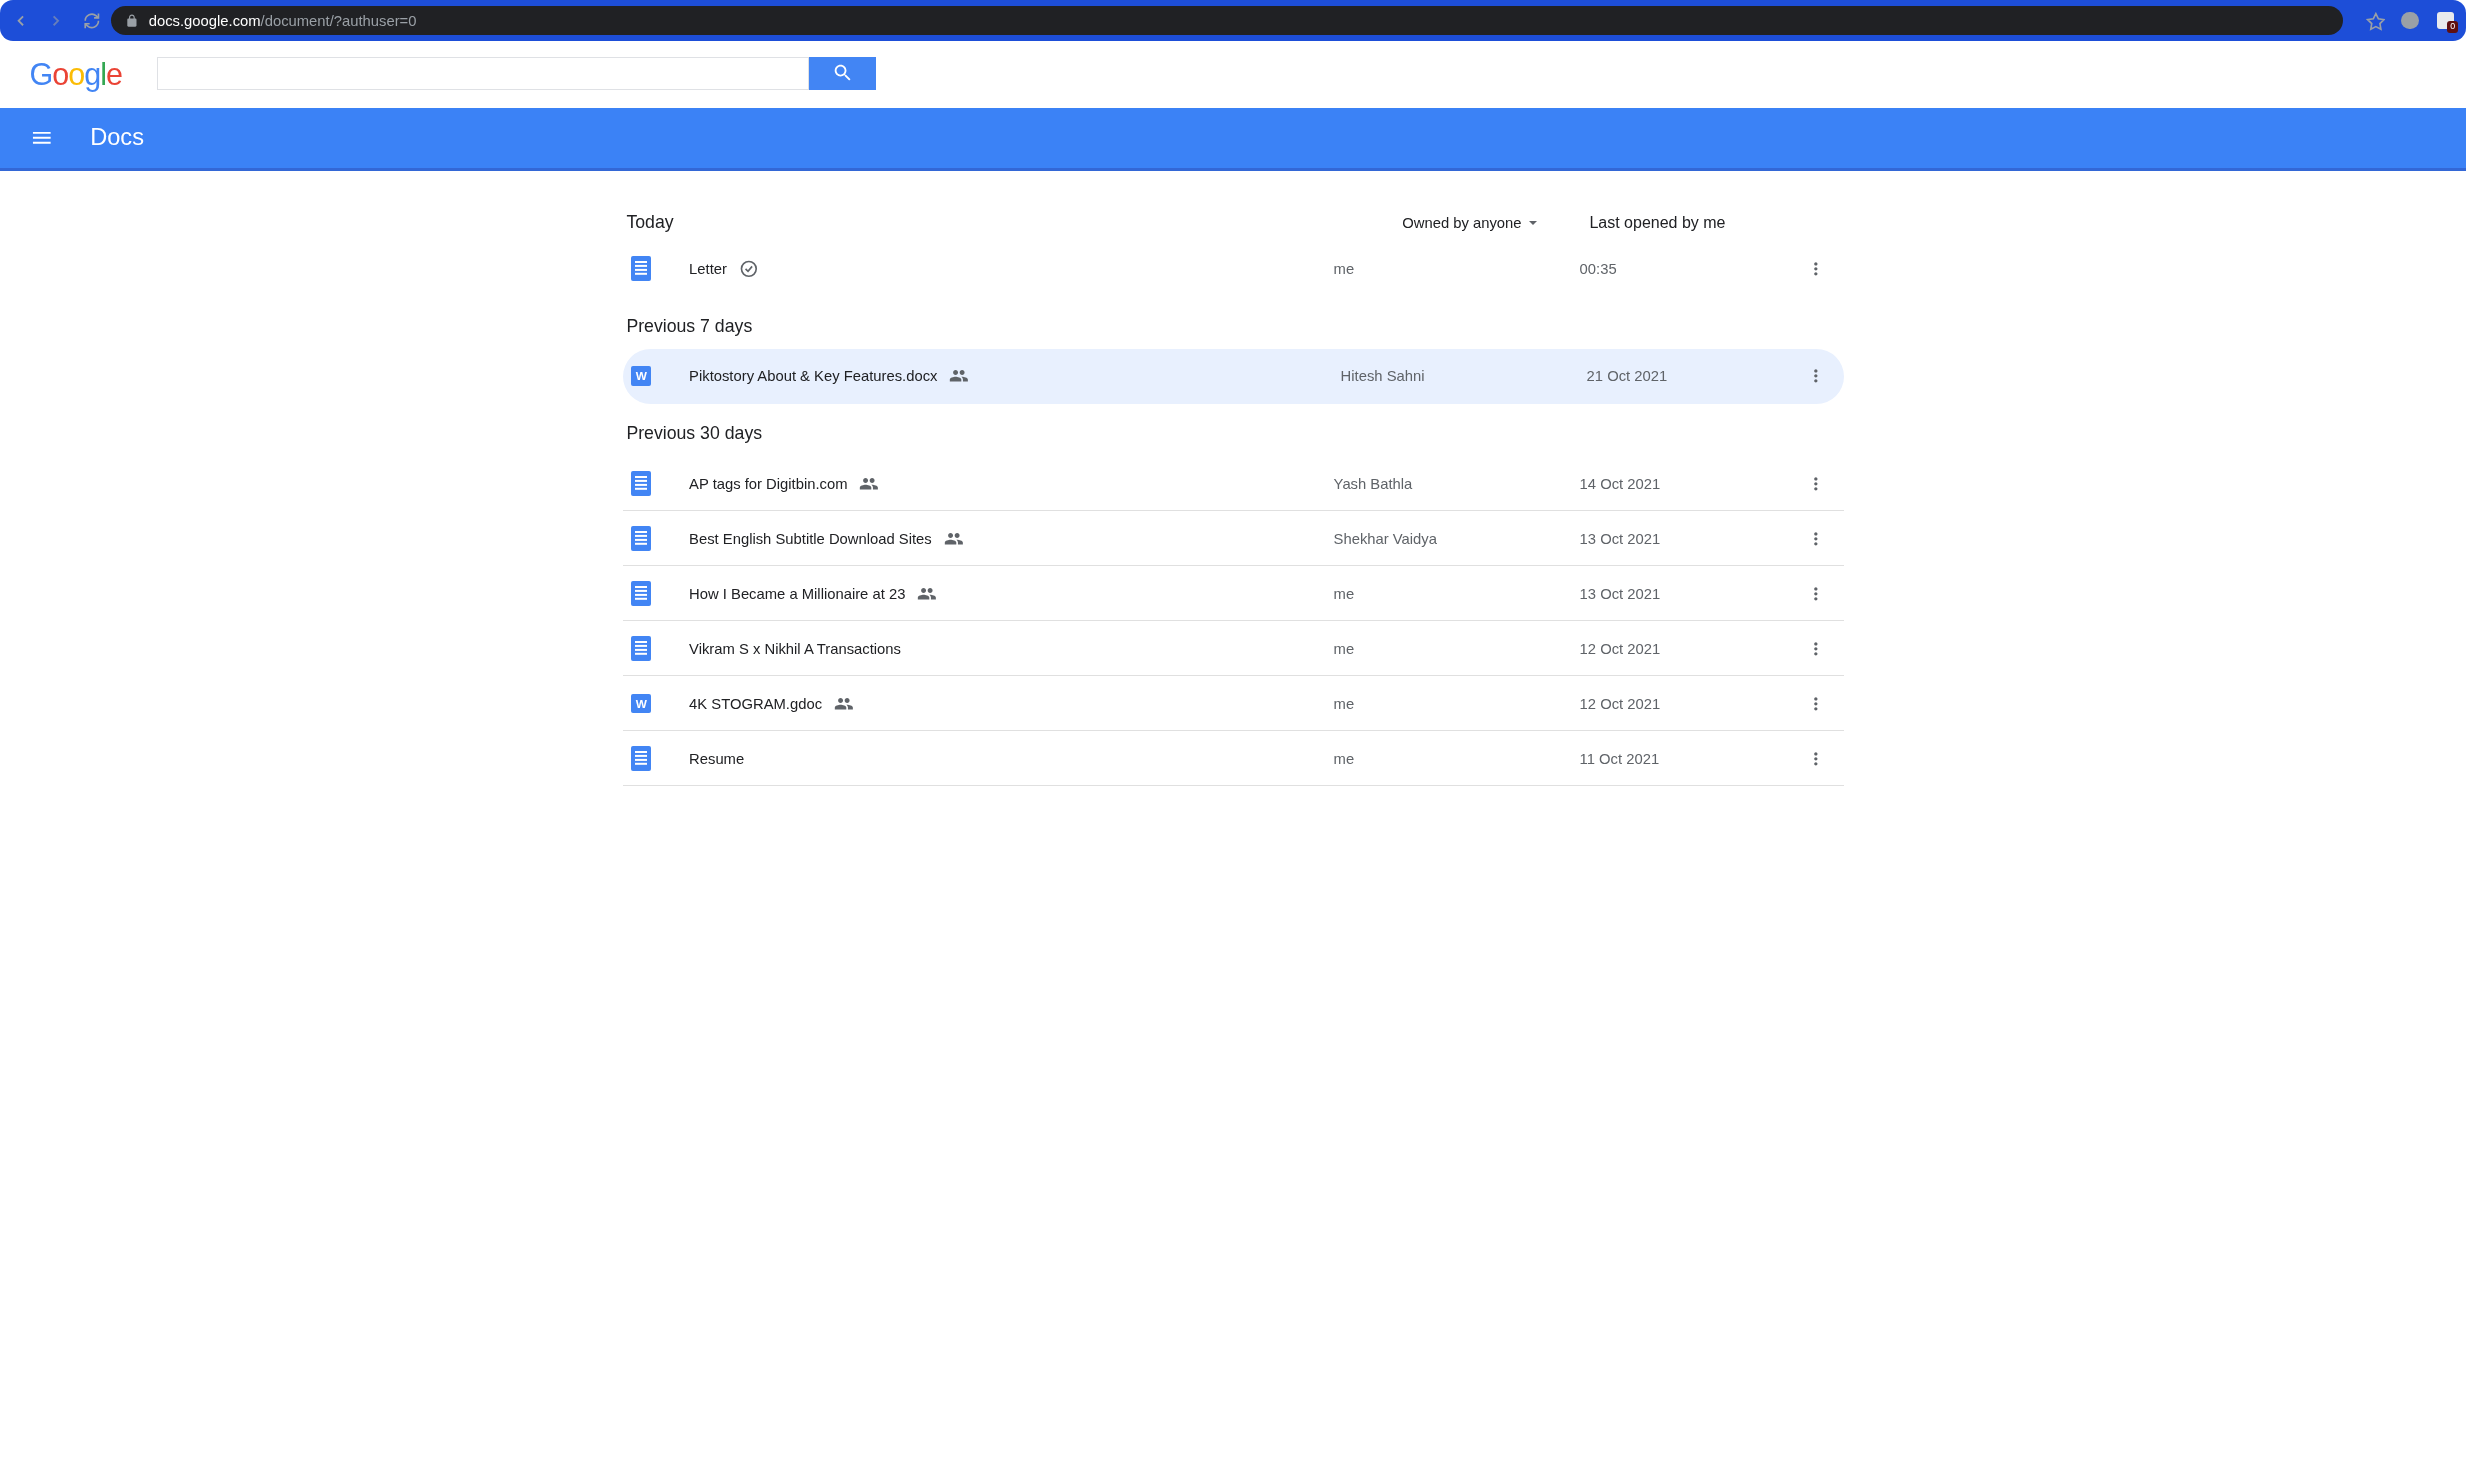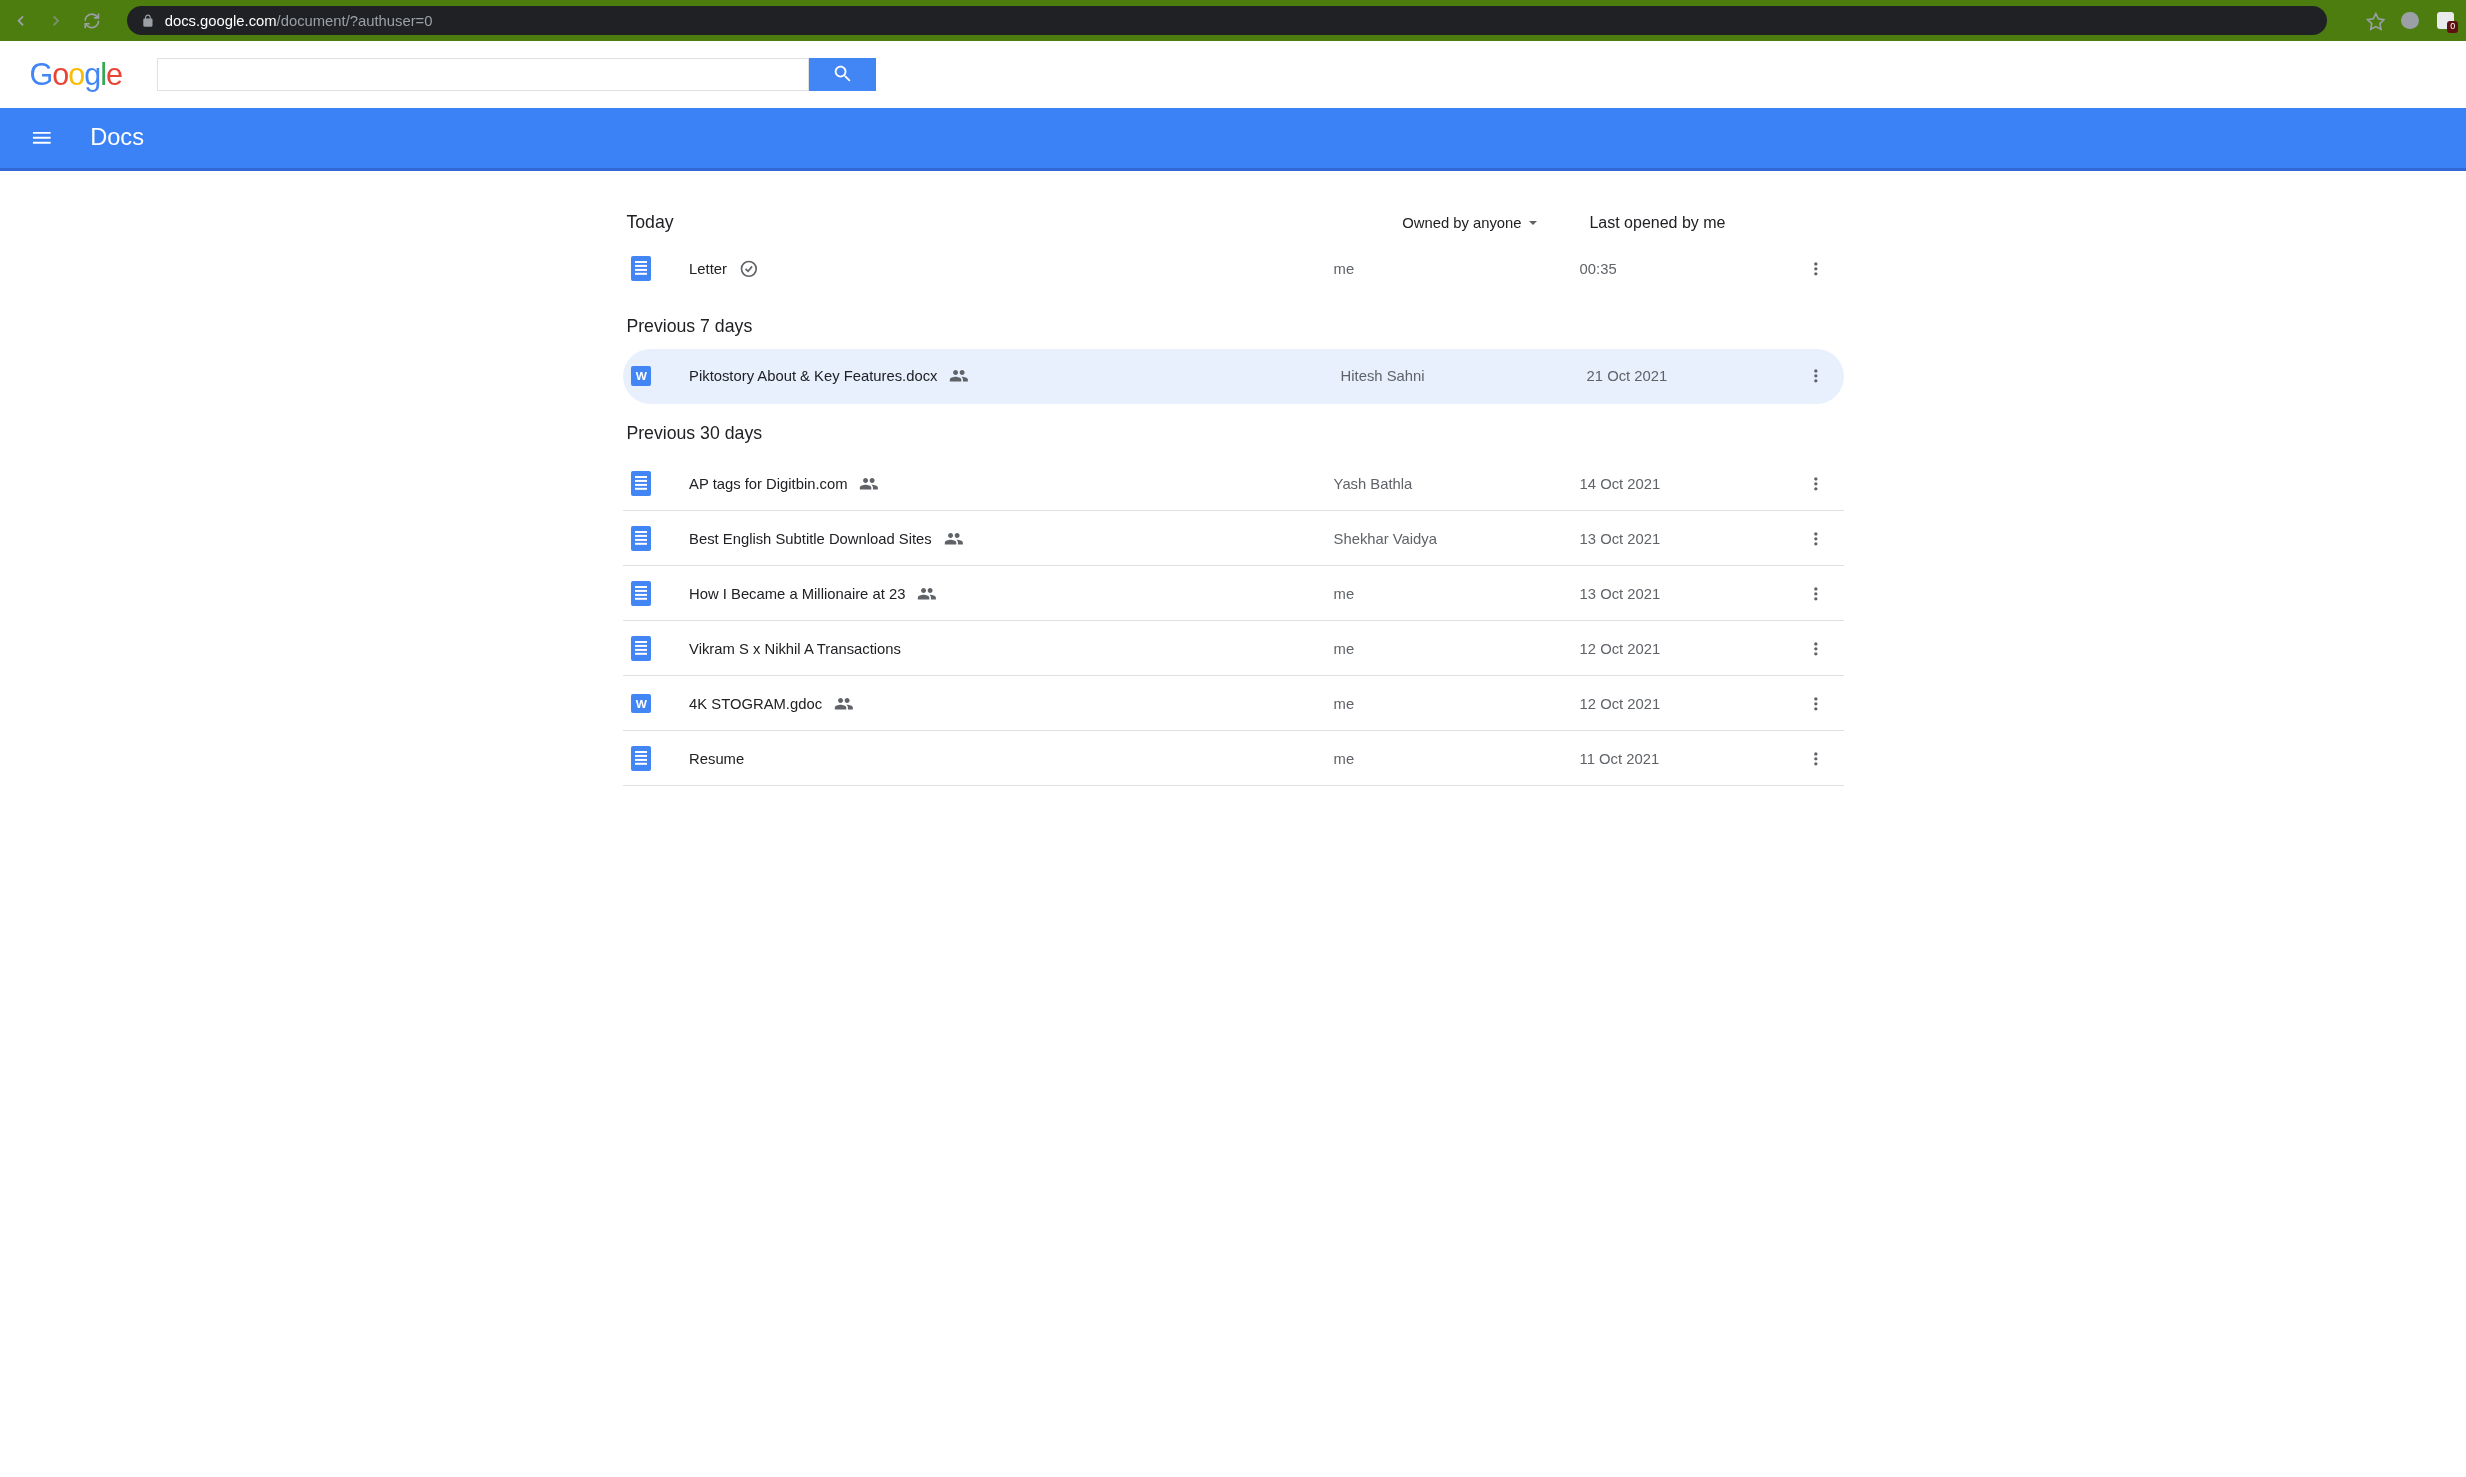--- a/index.html
+++ b/index.html
@@ -1,34 +1,34 @@
 <!DOCTYPE html>
 <html><head>
 <meta charset="utf-8">
 <style>
   * { margin: 0; padding: 0; box-sizing: border-box; }
   body { font-family: 'Google Sans', Arial, sans-serif; background: #fff; overflow-x: hidden; }
   
   
-  .browser-bar { background: #4d7c0f; height: 41px; display: flex; align-items: center; padding: 0 11.8px; gap: 27px; }
+  .browser-bar { background: #1d4ed8; height: 41px; display: flex; align-items: center; padding: 0 11.8px; gap: 11px; border-radius: 13px; }
   .browser-nav-icons { display: flex; gap: 17.7px; align-items: center; }
   .browser-icon { width: 17.7px; height: 17.7px; display: flex; align-items: center; justify-content: center; color: #9aa0a6; cursor: pointer; }
   .browser-icon.disabled { opacity: 0.6; }
   .url-bar { flex: 1; background: #202124; border-radius: 15.8px; height: 29.6px; display: flex; align-items: center; padding: 0 13.8px; gap: 9.9px; color: #bdc1c6; font-size: 14.8px; }
   .url-bar .domain-part { color: #ffffff; }
   .url-bar .path-part { color: #9aa0a6; }
   .lock-icon { width: 13.8px; height: 13.8px; color: #9aa0a6; }
   .browser-right { display: flex; align-items: center; gap: 17.7px; margin-left: auto; padding-left: 11.8px; }
   .star-icon { color: #9aa0a6; width: 17.7px; height: 17.7px; }
   .ext-circle { width: 17.7px; height: 17.7px; border-radius: 50%; background: #9aa0a6; }
   .ext-avatar { width: 17.7px; height: 17.7px; background: #e8eaed; border-radius: 3px; position: relative; }
   .ext-badge { position: absolute; bottom: -3.9px; right: -3.9px; background: #5f0f0f; color: #fff; font-size: 8.9px; border-radius: 3px; padding: 0 3px; line-height: 11.8px; }
   
   
-  .google-header { display: flex; align-items: center; padding: 15.8px 29.6px; gap: 35px; }
+  .google-header { display: flex; align-items: flex-start; padding: 15.8px 29.6px; gap: 35px; }
   .google-logo { font-size: 30.5px; font-weight: 500; letter-spacing: -1px; }
   .g-blue { color: #4285f4; }
   .g-red { color: #ea4335; }
   .g-yellow { color: #fbbc05; }
   .g-green { color: #34a853; }
   .search-container { display: flex; width: 719px; }
   .search-input { flex: 1; border: 1px solid #dfe1e5; height: 33px; padding: 0 9.9px; font-size: 13.8px; outline: none; border-radius: 0; }
   .search-btn { width: 67px; height: 33px; background: #4285f4; border: none; display: flex; align-items: center; justify-content: center; cursor: pointer; }
   .search-btn svg { fill: #fff; width: 21.7px; height: 21.7px; }
   

